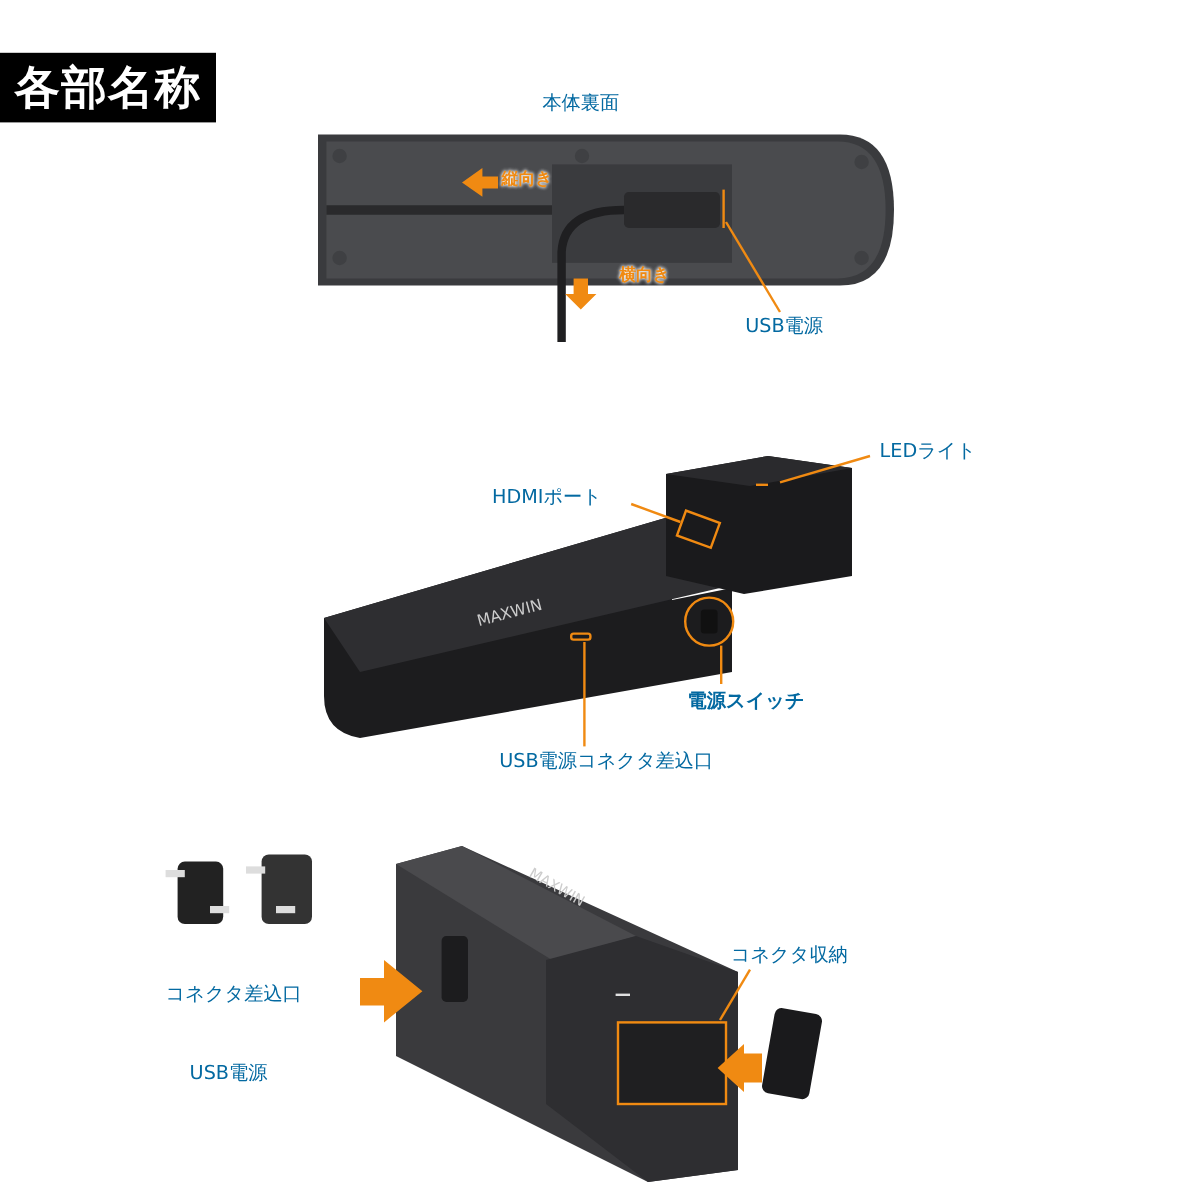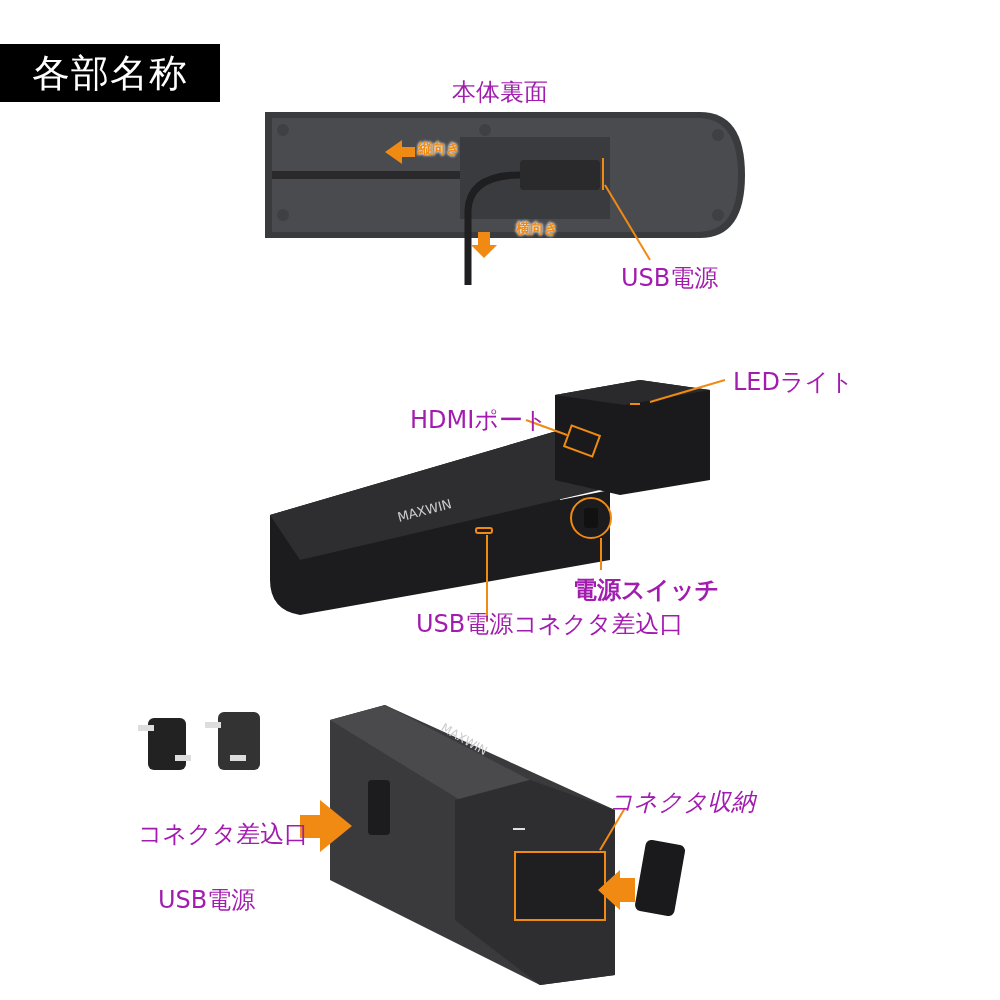--- a/index.html
+++ b/index.html
@@ -1,19 +1,19 @@
 <!DOCTYPE html>
 <html><head>
 <meta charset="utf-8">
 <style>
   html,body{margin:0;padding:0;background:#fff;}
   body{width:1000px;height:1000px;position:relative;overflow:hidden;font-family:"DejaVu Sans",sans-serif;}
   .abs{position:absolute;}
-  .title-box{left:0;top:44px;width:220px;height:58px;background:#000;color:#fff;font-weight:normal;font-size:38px;display:flex;align-items:center;justify-content:center;letter-spacing:1px;}
-  .caption{color:#a21caf;font-size:24px;white-space:nowrap;}
+  .title-box{left:0;top:44px;width:180px;height:58px;background:#000;color:#fff;font-weight:bold;font-size:38px;display:flex;align-items:center;justify-content:center;letter-spacing:1px;}
+  .caption{color:#0369a1;font-size:16px;white-space:nowrap;}
   .orange-text{color:#f08a12;font-weight:bold;font-size:14px;text-shadow:0 0 3px #fff,0 0 3px #fff;}
   svg{position:absolute;left:0;top:0;}
 </style>
 </head>
 <body>
 
 <div class="abs title-box">各部名称</div>
 
 <div class="abs caption" style="left:452px;top:76px;">本体裏面</div>
 
@@ -75,17 +75,17 @@
   </g>
 </svg>
 
 <div class="abs orange-text" style="left:418px;top:140px;">縦向き</div>
 <div class="abs orange-text" style="left:516px;top:220px;">横向き</div>
 <div class="abs caption" style="left:621px;top:262px;">USB電源</div>
 
 <div class="abs caption" style="left:733px;top:366px;">LEDライト</div>
 <div class="abs caption" style="left:410px;top:404px;text-align:center;">HDMIポート</div>
 <div class="abs caption" style="left:573px;top:574px;font-weight:bold;">電源スイッチ</div>
-<div class="abs caption" style="left:416px;top:608px;">USB電源コネクタ差込口</div>
+<div class="abs caption" style="left:416px;top:624px;">USB電源コネクタ差込口</div>
 
 <div class="abs caption" style="left:158px;top:844px;margin-top:40px;">USB電源</div>
 <div class="abs caption" style="left:138px;top:818px;">コネクタ差込口</div>
-<div class="abs caption" style="left:609px;top:786px;font-style:italic;">コネクタ収納</div>
+<div class="abs caption" style="left:609px;top:786px;">コネクタ収納</div>
 
 </body></html>

